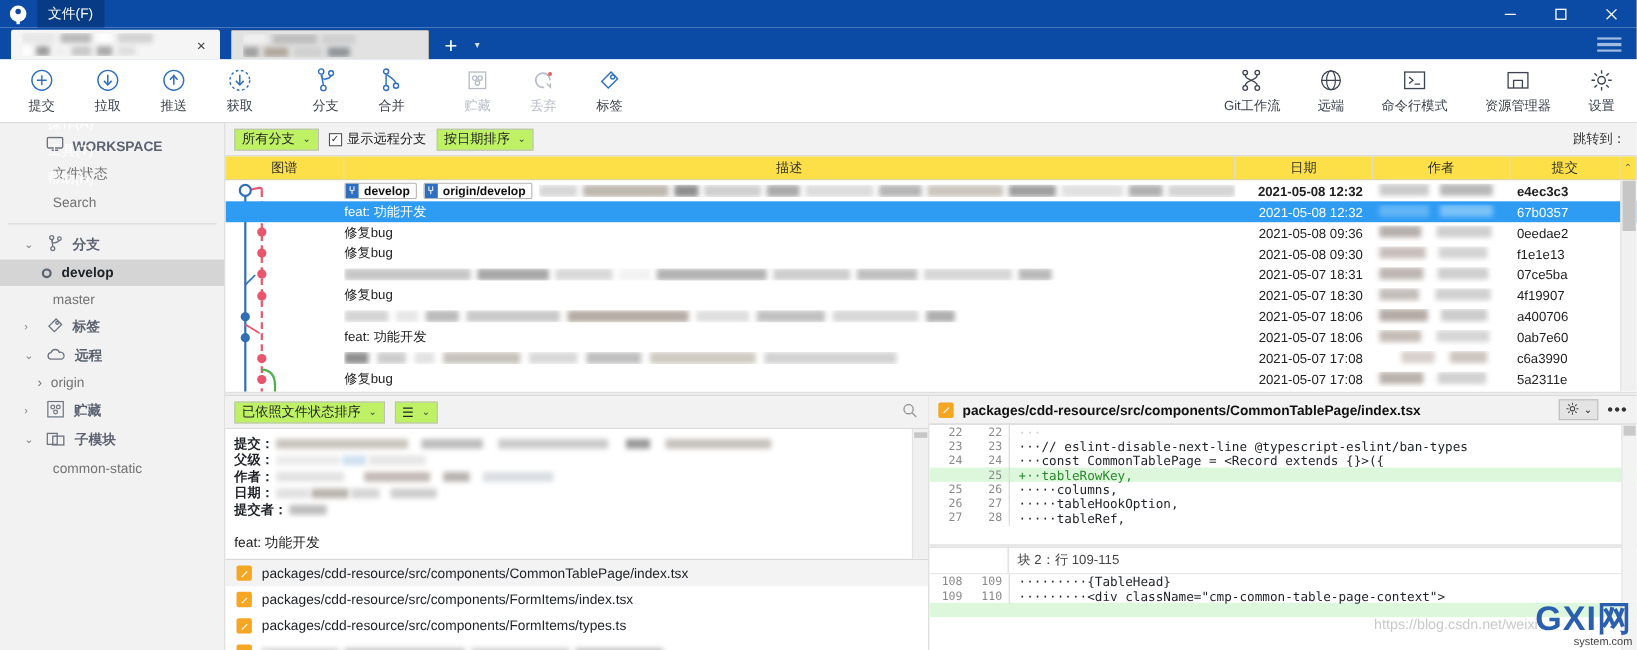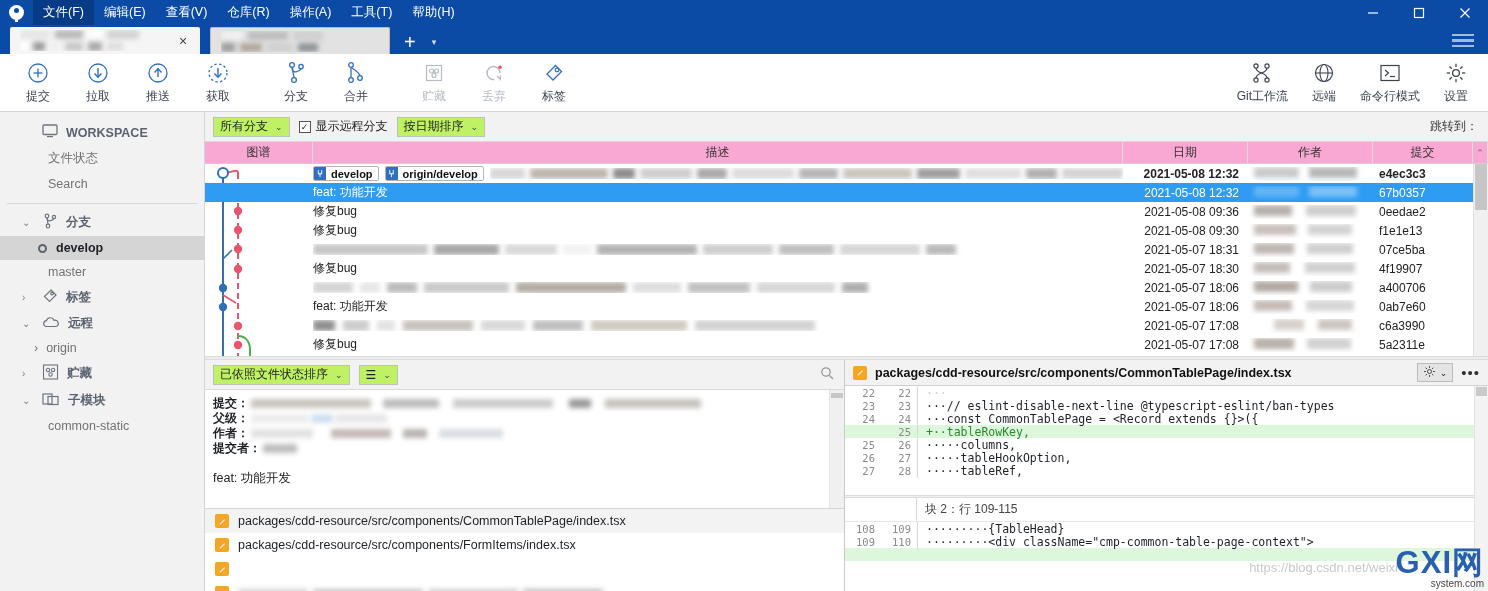--- a/index.html
+++ b/index.html
@@ -19,21 +19,21 @@
   .logo-box { width:33px; height:25px; display:flex; align-items:center; justify-content:center; }
   .logo-circle {
     width:15px;height:15px;border-radius:50%;background:#fff;position:relative;
   }
   .logo-circle:after{
     content:"";position:absolute;left:5px;top:3px;width:5px;height:5px;border-radius:50%;background:#0c4ba5;
   }
   .logo-circle:before{
     content:"";position:absolute;left:6px;top:9px;width:3px;height:8px;background:#fff;
   }
-  .menubar { display:flex; align-items:center; height:25px; }
+  .menubar { display:flex; align-items:center; height:25px;flex-direction:column; }
   .menu-item {
     padding:0 10px; height:25px; line-height:25px; font-size:12.5px; color:#fff; white-space:nowrap;
   }
   .menu-item.active { background:#083b85; }
   .win-ctrls { position:absolute; right:0; top:0; display:flex; height:25px; }
   .win-btn { width:46px; height:25px; display:flex; align-items:center; justify-content:center; }
   .win-btn svg { display:block; }
 
   
   .tabstrip {
@@ -61,21 +61,21 @@
     height:58px; background:#fff; border-bottom:1px solid #d5d5d5;
     display:flex; align-items:center; position:relative; flex:none;
   }
   .tb-group { display:flex; align-items:center; }
   .tb-btn {
     width:60px; display:flex; flex-direction:column; align-items:center; justify-content:center;
     color:#3d4450; font-size:12px; gap:2px;
   }
   .tb-btn.disabled { color:#b6bcc6; }
   .tb-btn .ic { height:26px; display:flex; align-items:center; justify-content:center; }
-  .tb-right { position:absolute; right:8px; display:flex; align-items:flex-end; }
+  .tb-right { position:absolute; right:8px; display:flex; align-items:flex-end;gap:10px; }
   .tb-right .tb-btn { width:auto; padding:0 12px; }
 
   
   .body { flex:1; display:flex; min-height:0; }
 
   
   .sidebar { width:205px; background:#f2f2f2; border-right:1px solid #d5d5d5; flex:none; padding-top:8px; overflow:hidden;}
   .sb-head { display:flex; align-items:center; gap:8px; padding:4px 0 4px 22px; color:#6d7480; font-size:12.5px; }
   .sb-head .twisty { width:12px; font-size:10px; color:#7c8391; display:inline-block; }
   .sb-head .lbl { font-weight:bold; color:#5b6270; }
@@ -95,21 +95,21 @@
   .combo {
     background:#bef264; border:1px solid #c0c0c0; height:20px; padding:0 6px;
     display:flex; align-items:center; gap:7px; font-size:12px; color:#222;
   }
   .combo .cv { font-size:9px; color:#444; }
   .chk { display:flex; align-items:center; gap:5px; font-size:12px; }
   .chk .box { width:12px;height:12px;border:1px solid #555;display:flex;align-items:center;justify-content:center;font-size:9px;color:#222;background:#fff;}
   .jump { position:absolute; right:10px; font-size:12px; color:#333; }
 
   
-  .colhead { height:22px; background:#f9a8d4; border-bottom:1px solid #d0d0d0; display:flex; font-size:12px; color:#333; flex:none;}
+  .colhead { height:22px; background:#fde047; border-bottom:1px solid #d0d0d0; display:flex; font-size:12px; color:#333; flex:none;}
   .colhead > div { display:flex; align-items:center; justify-content:center; border-right:1px solid #dcdcdc; }
   .ch-graph{width:108px;} .ch-desc{flex:1;} .ch-date{width:125px;} .ch-auth{width:125px;} .ch-commit{width:100px;}
   .ch-sort{width:15px;border-right:none;justify-content:center;color:#666;font-size:9px;}
 
   
   .commits { height:192px; overflow:hidden; position:relative; background:#fff; flex:none;}
   .crow { height:19px; display:flex; font-size:12px; align-items:center; position:relative; }
   .crow.sel { background:#2f9cf4; color:#fff; }
   .crow.first { font-weight:bold; }
   .c-graph { width:108px; flex:none; }
@@ -395,20 +395,29 @@
       </div>
       <div class="tb-btn">
         <div class="ic">
           <svg width="24" height="20" viewBox="0 0 24 20">
               <rect x="3" y="2.5" width="18" height="15" fill="none" stroke="#3d4450" stroke-width="1.2"></rect>
               <polyline points="7,7 10.5,10 7,13" fill="none" stroke="#3d4450" stroke-width="1.2"></polyline>
               <line x1="12" y1="13.5" x2="17" y2="13.5" stroke="#3d4450" stroke-width="1.2"></line>
             </svg>
         </div>
         <span>命令行模式</span>
+      </div>
+      <div class="tb-btn">
+        <div class="ic">
+          <svg width="24" height="20" viewBox="0 0 24 20">
+              <rect x="3" y="3" width="18" height="14" fill="none" stroke="#3d4450" stroke-width="1.2"></rect>
+              <path d="M8 17 L8 10 L16 10 L16 17" fill="none" stroke="#3d4450" stroke-width="1.2"></path>
+            </svg>
+        </div>
+        <span>资源管理器</span>
       </div>
       <div class="tb-btn">
         <div class="ic">
           <svg width="22" height="22" viewBox="0 0 22 22">
               <circle cx="11" cy="11" r="3.4" fill="none" stroke="#3d4450" stroke-width="1.3"></circle>
               <g stroke="#3d4450" stroke-width="1.3">
                 <line x1="11" y1="1.8" x2="11" y2="5"></line>
                 <line x1="11" y1="17" x2="11" y2="20.2"></line>
                 <line x1="1.8" y1="11" x2="5" y2="11"></line>
                 <line x1="17" y1="11" x2="20.2" y2="11"></line>
@@ -767,20 +776,28 @@
               <span class="dlabel">作者：</span>
               <span class="blur-chunk" style="width:62px;background:#e2e2e2"></span>
                 <span class="blur-chunk" style="width:14px"></span>
                 <span class="blur-chunk" style="width:60px;background:#c3b9b5"></span>
                 <span class="blur-chunk" style="width:8px"></span>
                 <span class="blur-chunk" style="width:24px;background:#b8b3b0"></span>
                 <span class="blur-chunk" style="width:8px"></span>
                 <span class="blur-chunk" style="width:64px;background:#d9dde2"></span>
             </div>
             <div class="drow">
+              <span class="dlabel">日期：</span>
+              <span class="blur-chunk" style="width:30px;background:#e0e0e0"></span>
+                <span class="blur-chunk" style="width:34px;background:#b9b3ad"></span>
+                <span class="blur-chunk" style="width:26px;background:#d4d4d4"></span>
+                <span class="blur-chunk" style="width:6px"></span>
+                <span class="blur-chunk" style="width:42px;background:#cdcdcd"></span>
+            </div>
+            <div class="drow">
               <span class="dlabel">提交者：</span>
               <span class="blur-chunk" style="width:34px;background:#bdbdbd"></span>
             </div>
             <div class="dmsg">feat: 功能开发</div>
             <div class="detail-scroll">
                 <div class="thumb"></div>
               </div>
           </div>
 
           <div class="filelist">
@@ -799,20 +816,21 @@
                   </svg>
                 </span>
               <span>packages/cdd-resource/src/components/FormItems/index.tsx</span>
             </div>
             <div class="frow">
               <span class="fmod">
                   <svg width="9" height="9" viewBox="0 0 9 9">
                     <path d="M1.5 7 L6.3 2.2 L7 2.9 L2.2 7.7 Z" fill="#fff"></path>
                   </svg>
                 </span>
+              <span>packages/cdd-resource/src/components/FormItems/types.ts</span>
             </div>
             <div class="frow">
               <span class="fmod">
                   <svg width="9" height="9" viewBox="0 0 9 9">
                     <path d="M1.5 7 L6.3 2.2 L7 2.9 L2.2 7.7 Z" fill="#fff"></path>
                   </svg>
                 </span>
               <span style="display:flex;gap:5px">
                   <span class="blur-chunk" style="width:70px;background:#d4d4d4"></span>
                   <span class="blur-chunk" style="width:110px;background:#c7c7c7"></span>

